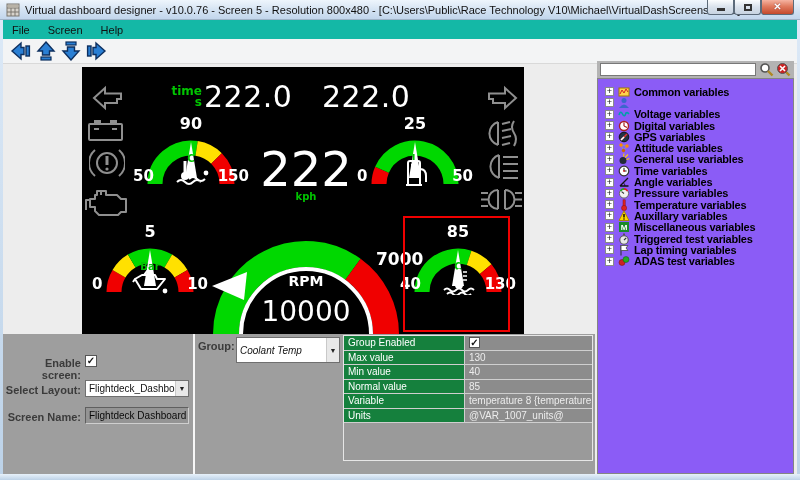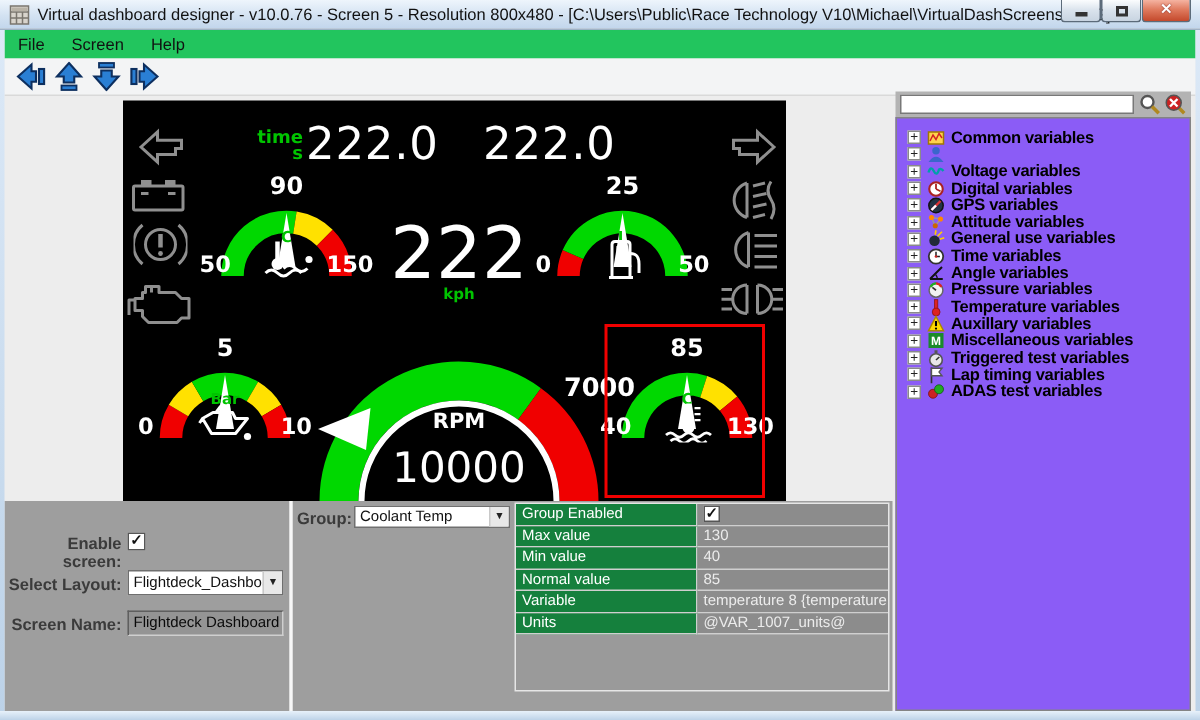--- a/index.html
+++ b/index.html
@@ -13,21 +13,21 @@
   .appicon { position:absolute; left:6px; top:3px; width:14px; height:14px; }
   .title-text { position:absolute; left:25px; top:4px; font-size:11px; color:#111; white-space:nowrap; }
   .winbtns { position:absolute; right:6px; top:0; display:flex; }
   .wbtn { width:27px; height:15px; border:1px solid #5c6b7a; border-top:none; border-radius:0 0 3px 3px;
     background:linear-gradient(#fbfdfe,#d9e2ec 50%,#c8d4e1); display:flex; align-items:center; justify-content:center; }
   .wbtn.close { width:33px; background:linear-gradient(#f5b3a1,#e07b5f 45%,#c4492c); }
   .glyph-min { width:8px; height:3px; background:#333; margin-top:5px; }
   .glyph-max { width:8px; height:7px; border:2px solid #333; background:transparent; }
   .glyph-close { color:#fff; font-size:10px; font-weight:bold; line-height:10px; text-shadow:0 0 1px #600; }
 
-  .menubar { position:absolute; left:3px; top:20px; width:794px; height:19px; background:#22c55e; display:flex; align-items:center; }
+  .menubar { position:absolute; left:3px; top:20px; width:794px; height:19px; background:#14b8a6; display:flex; align-items:center; }
   .menu-item { font-size:11px; color:#111; padding:0 9px; height:100%; display:flex; align-items:center; }
   .toolbar { position:absolute; left:3px; top:39px; width:794px; height:25px; background:#f3f4f5; border-bottom:1px solid #d9d9d9; display:flex; align-items:center; }
   .tbtn { width:23px; height:21px; margin-left:2px; display:flex; align-items:center; justify-content:center; }
   .tbtn:first-child { margin-left:6px; }
 
   
   .frame { position:absolute; background:linear-gradient(#dcE9f7,#bcd2e8); z-index:40; }
   .f-left { left:0; top:20px; width:3px; height:460px; }
   .f-right { right:0; top:20px; width:3px; height:460px; }
   .f-bottom { left:0; top:474px; width:800px; height:6px; background:linear-gradient(#e7f1fa,#bed3e8); }
@@ -301,21 +301,21 @@
     <span class="cb-text">Flightdeck_Dashboard</span>
     <span class="cb-arrow">▼</span>
   </div>
   <div class="ctl-label" style="left:3px;top:411px;width:78px;z-index:5;">Screen Name:</div>
   <div class="textfield" style="left:85px;top:407px;width:104px;height:17px;z-index:5;">Flightdeck Dashboard</div>
 
   <div id="divider"></div>
 
   <div class="panel" id="p-mid"></div>
   <div class="ctl-label" style="left:198px;top:340px;width:36px;text-align:left;z-index:5;">Group:</div>
-  <div class="combo" style="left:236px;top:337px;width:104px;height:15px;z-index:5;">
+  <div class="combo" style="left:236px;top:337px;width:104px;height:26px;z-index:5;font-style:italic;">
     <span class="cb-text">Coolant Temp</span>
     <span class="cb-arrow">▼</span>
   </div>
 
   <div id="ptable">
     <div class="prow">
       <div class="pname">Group Enabled</div>
       <div class="pval"><span class="checkbox checked"></span></div>
     </div>
     <div class="prow">

